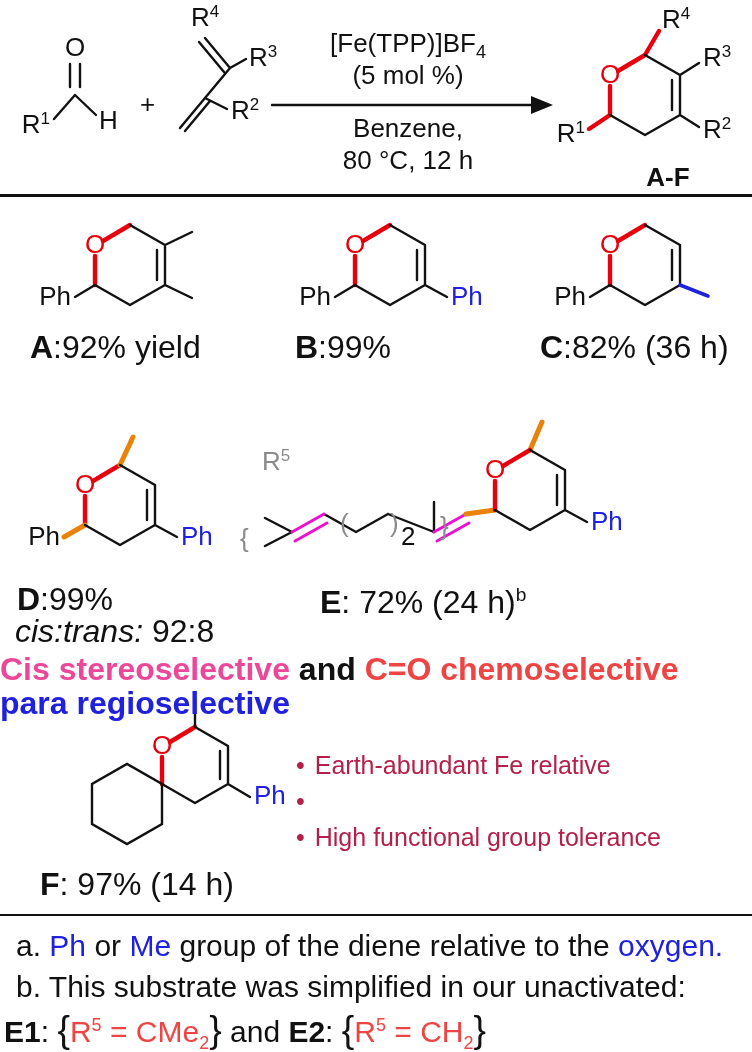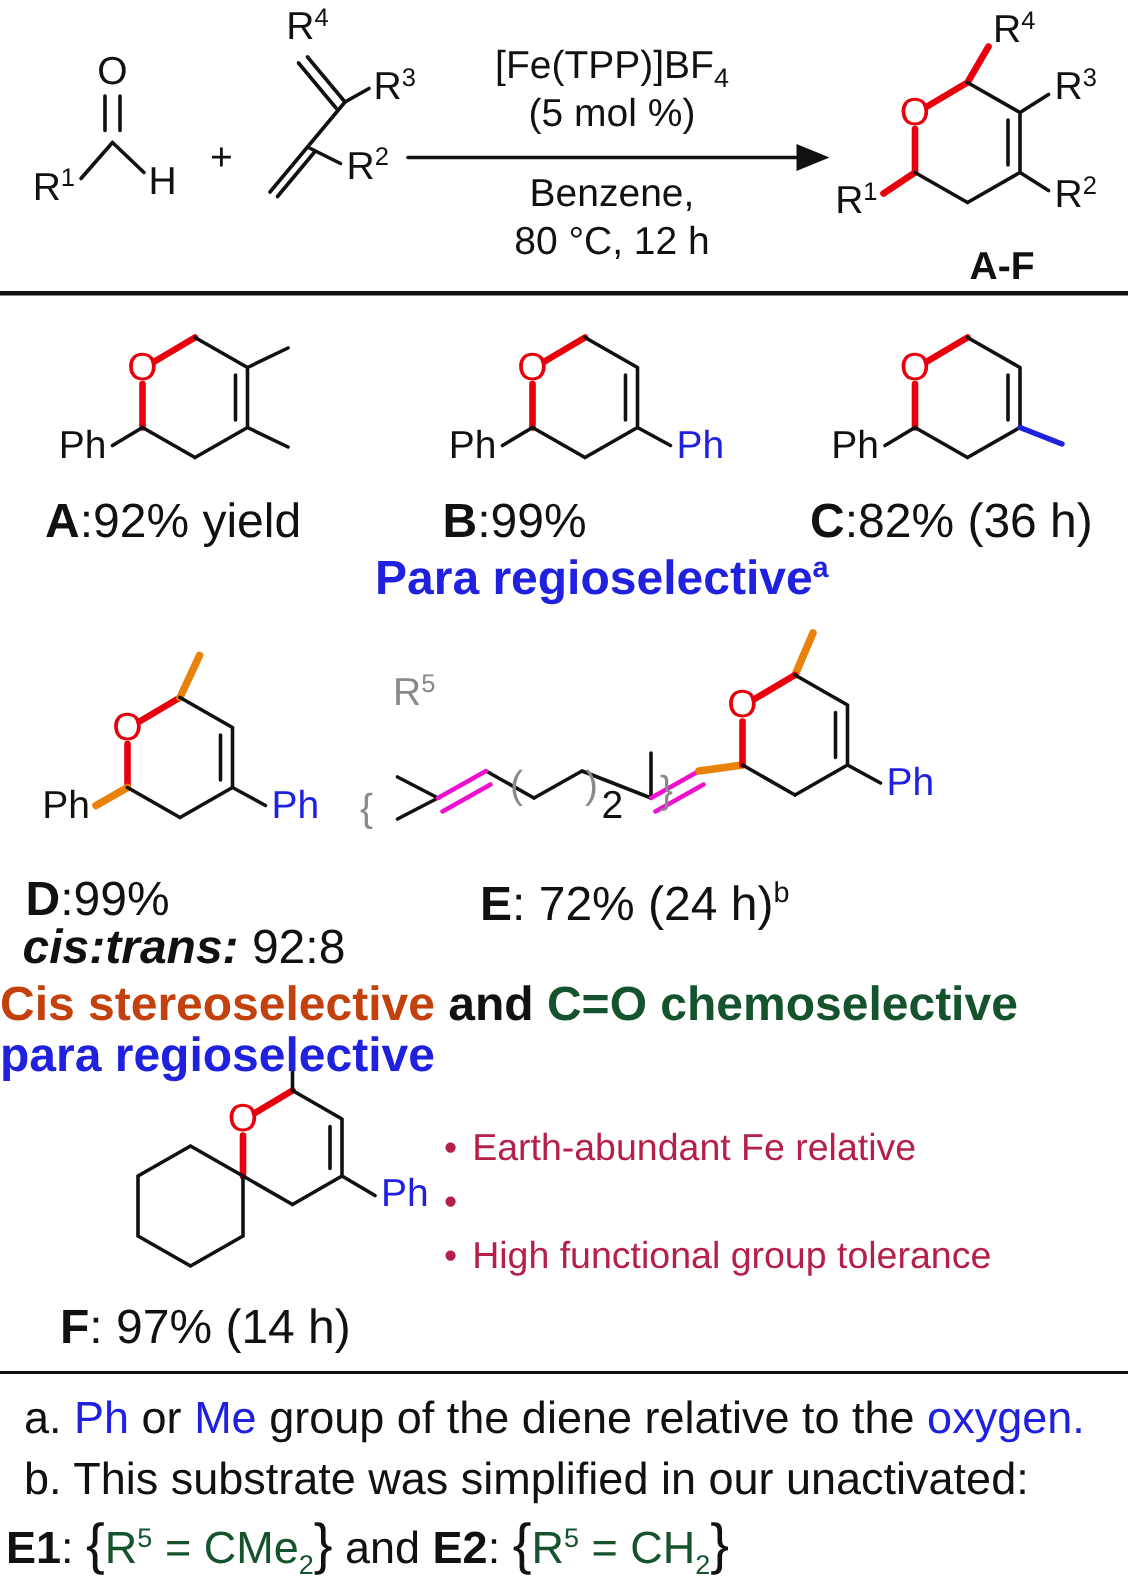--- a/index.html
+++ b/index.html
@@ -8,22 +8,22 @@
   svg{position:absolute;top:0;left:0;}
   svg text{font-family:"Liberation Sans",sans-serif;font-size:26px;fill:#111;}
   .tred{fill:#e8000d;} .tblue{fill:#2020df;} .tgray{fill:#8a8a8a;} .tbold{font-weight:700;}
   .bond{stroke:#111;stroke-width:2.4;fill:none;stroke-linecap:round;}
   .bondr{stroke:#e8000d;stroke-width:4.4;fill:none;stroke-linecap:round;}
   .bondo{stroke:#e8820a;stroke-width:5;fill:none;stroke-linecap:round;}
   .bondm{stroke:#ee10d0;stroke-width:3;fill:none;stroke-linecap:round;}
   .bondb{stroke:#2020df;stroke-width:3.6;fill:none;stroke-linecap:round;}
   .cap{position:absolute;font-size:32px;text-align:left;white-space:nowrap;}
   .fn{position:absolute;font-size:30px;white-space:nowrap;}
-  .bd{font-weight:700;} .it{font-style:italic;font-weight:bold;}
-  .blue{color:#2020df;} .orange{color:#c2410c;} .magenta{color:#14532d;}
+  .bd{font-weight:700;} .it{font-style:italic;}
+  .blue{color:#2020df;} .orange{color:#ec4899;} .magenta{color:#ef4444;}
   sup{font-size:0.6em;} sub{font-size:0.6em;}
   .brace{font-size:1.25em;}
   .bullets{position:absolute;left:296px;top:749px;width:452px;color:#b42049;
            font-size:25px;line-height:33px;}
   .bullet{display:flex;margin-bottom:3px;}
   .bullet .dot{margin-right:10px;flex:0 0 auto;}
 </style>
 </head>
 <body>
 
@@ -127,21 +127,20 @@
 
   <rect x="0" y="914" width="752" height="2" fill="#111"></rect>
 </svg>
 
 <div class="cap" style="left:30px;top:329px;width:200px"><span class="bd">A</span><span>:92% yield</span></div>
 
 <div class="cap" style="left:295px;top:329px;width:190px"><span class="bd">B</span><span>:99%</span></div>
 
 <div class="cap" style="left:540px;top:329px;width:210px"><span class="bd">C</span><span>:82% (36 h)</span></div>
 
-<div class="cap bd blue" style="left:250px;top:367px;width:440px"><span>Para regioselective</span><sup>a</sup></div>
 
 <div class="cap" style="left:17px;top:581px;width:200px"><span class="bd">D</span><span>:99%</span></div>
 
 <div class="cap" style="left:15px;top:613px;width:200px"><span class="it">cis:trans:</span><span> 92:8</span></div>
 
 <div class="cap" style="left:320px;top:584px;width:300px"><span class="bd">E</span><span>: 72% (24 h)</span><sup>b</sup></div>
 
 
 <div class="cap bd" style="left:0;top:651px;width:752px"><span class="orange">Cis stereoselective</span><span> and </span><span class="magenta">C=O chemoselective</span></div>
 

